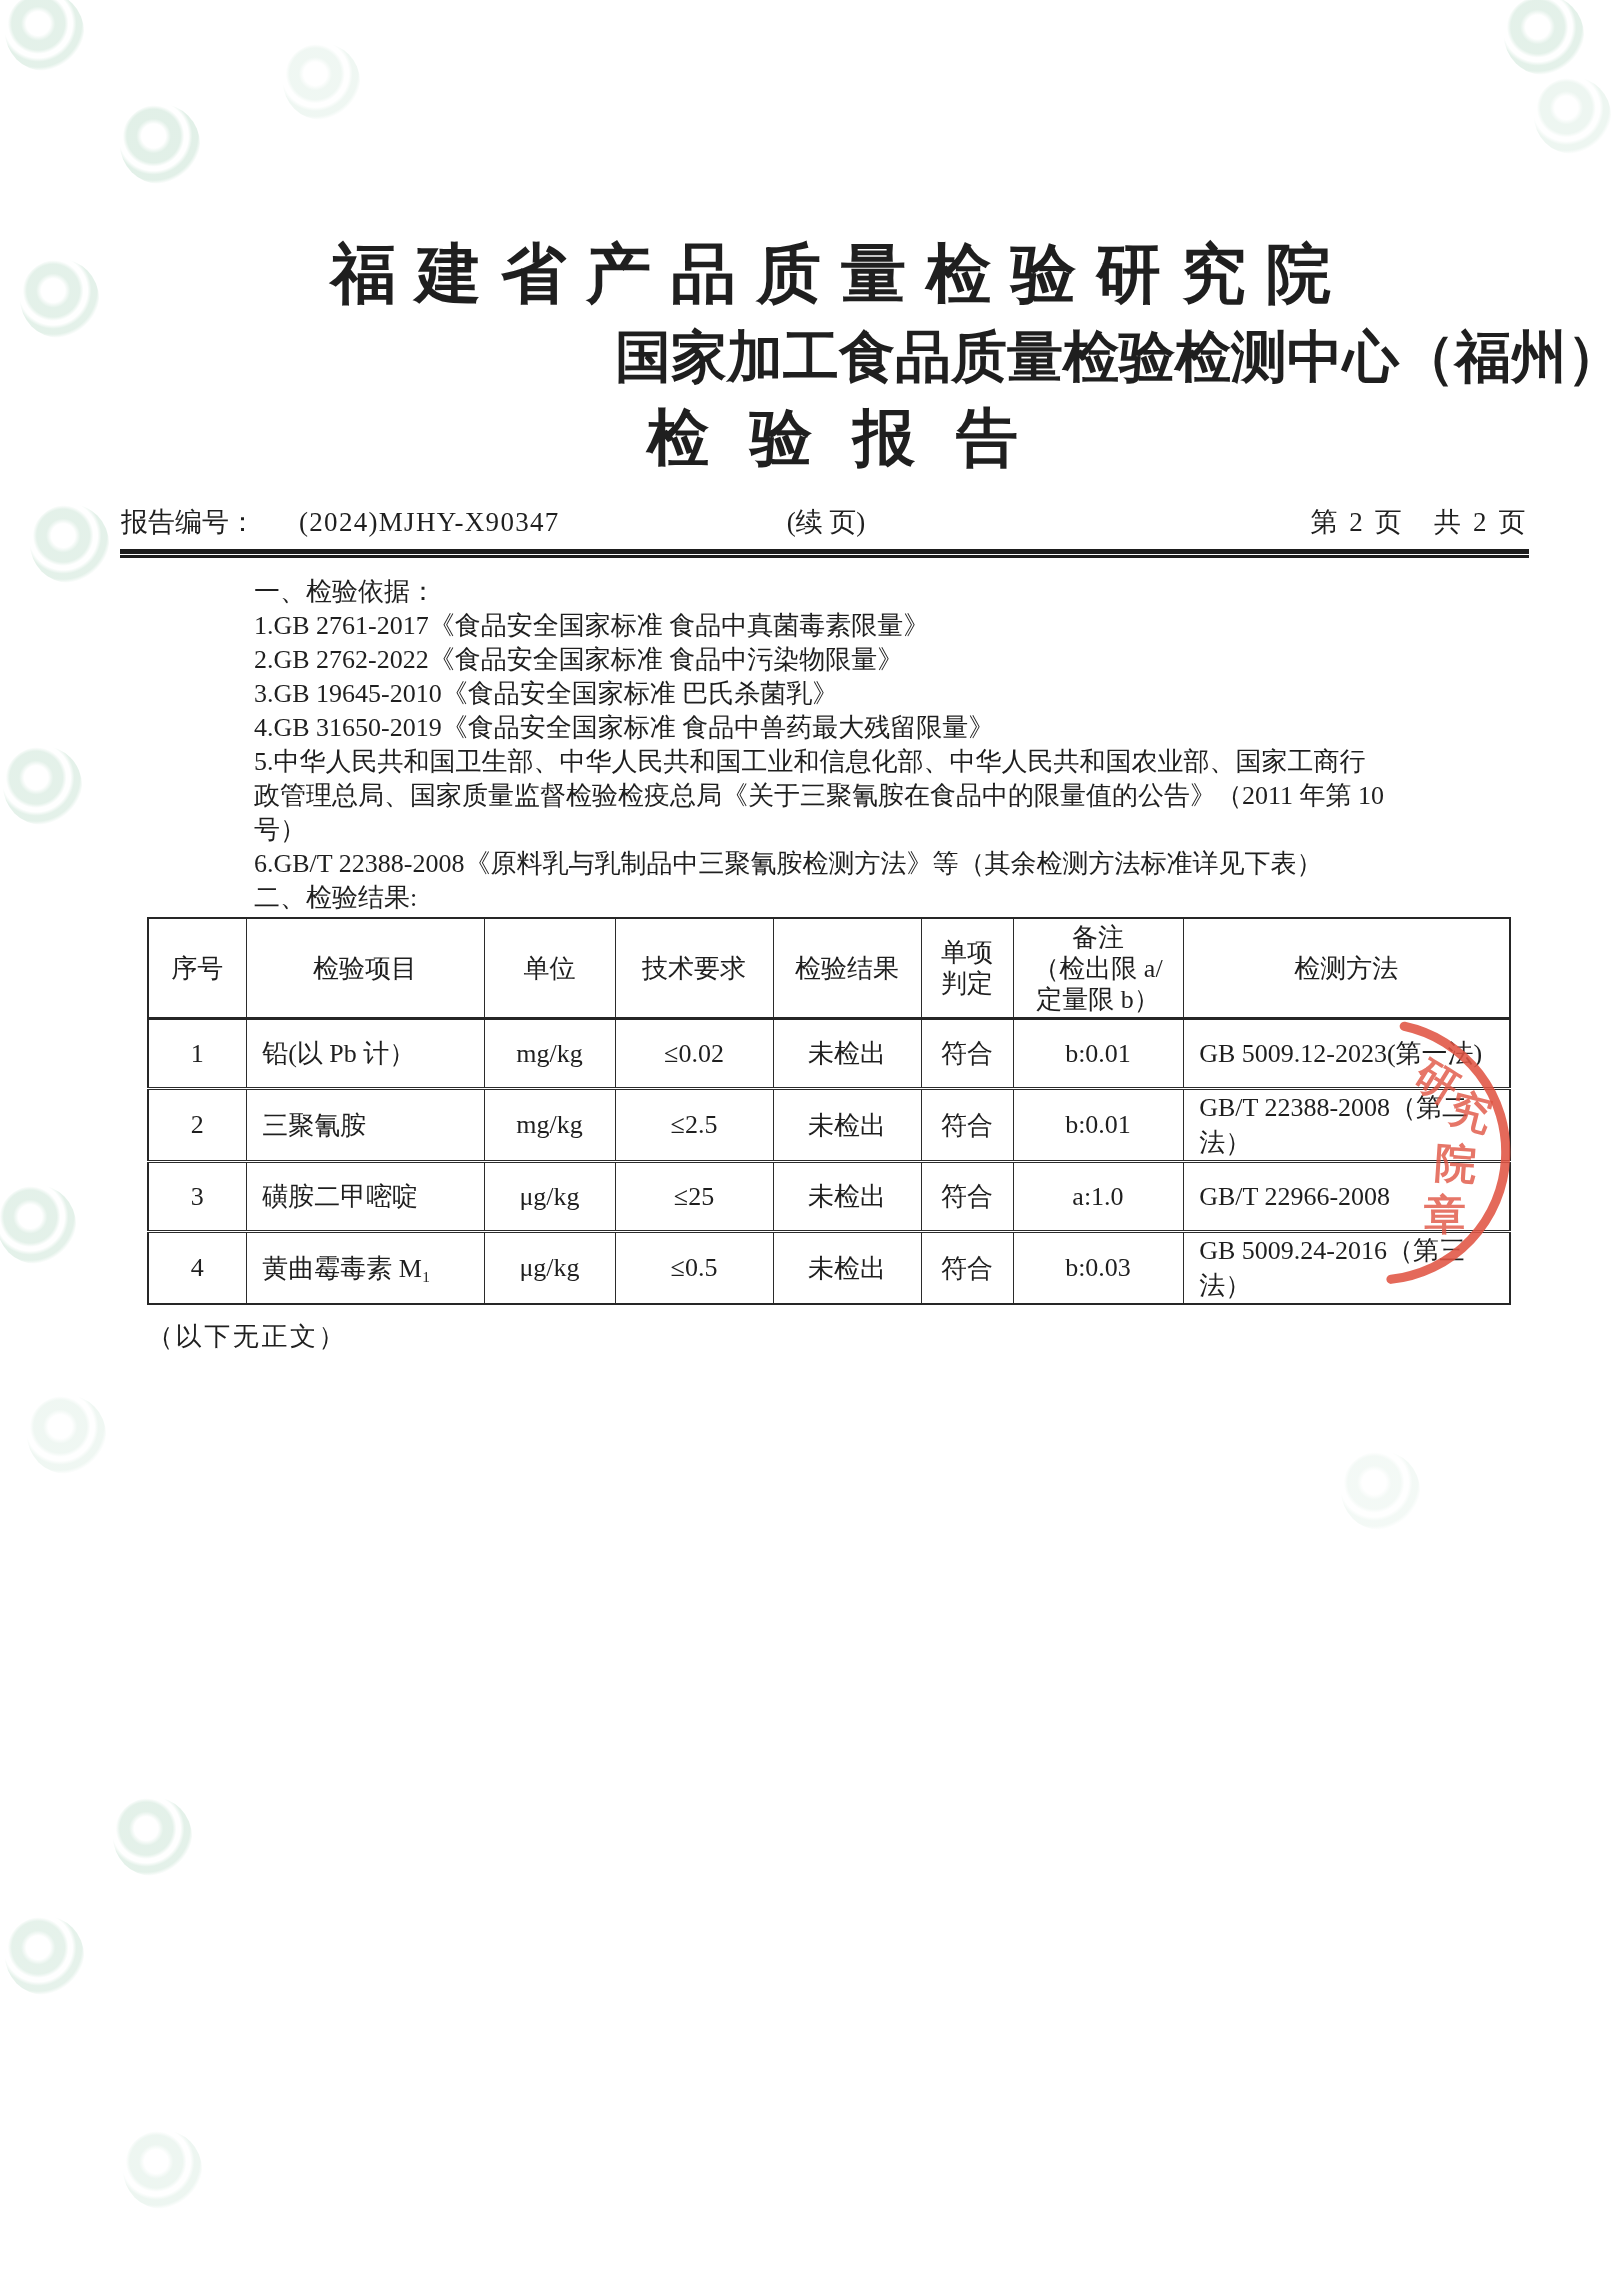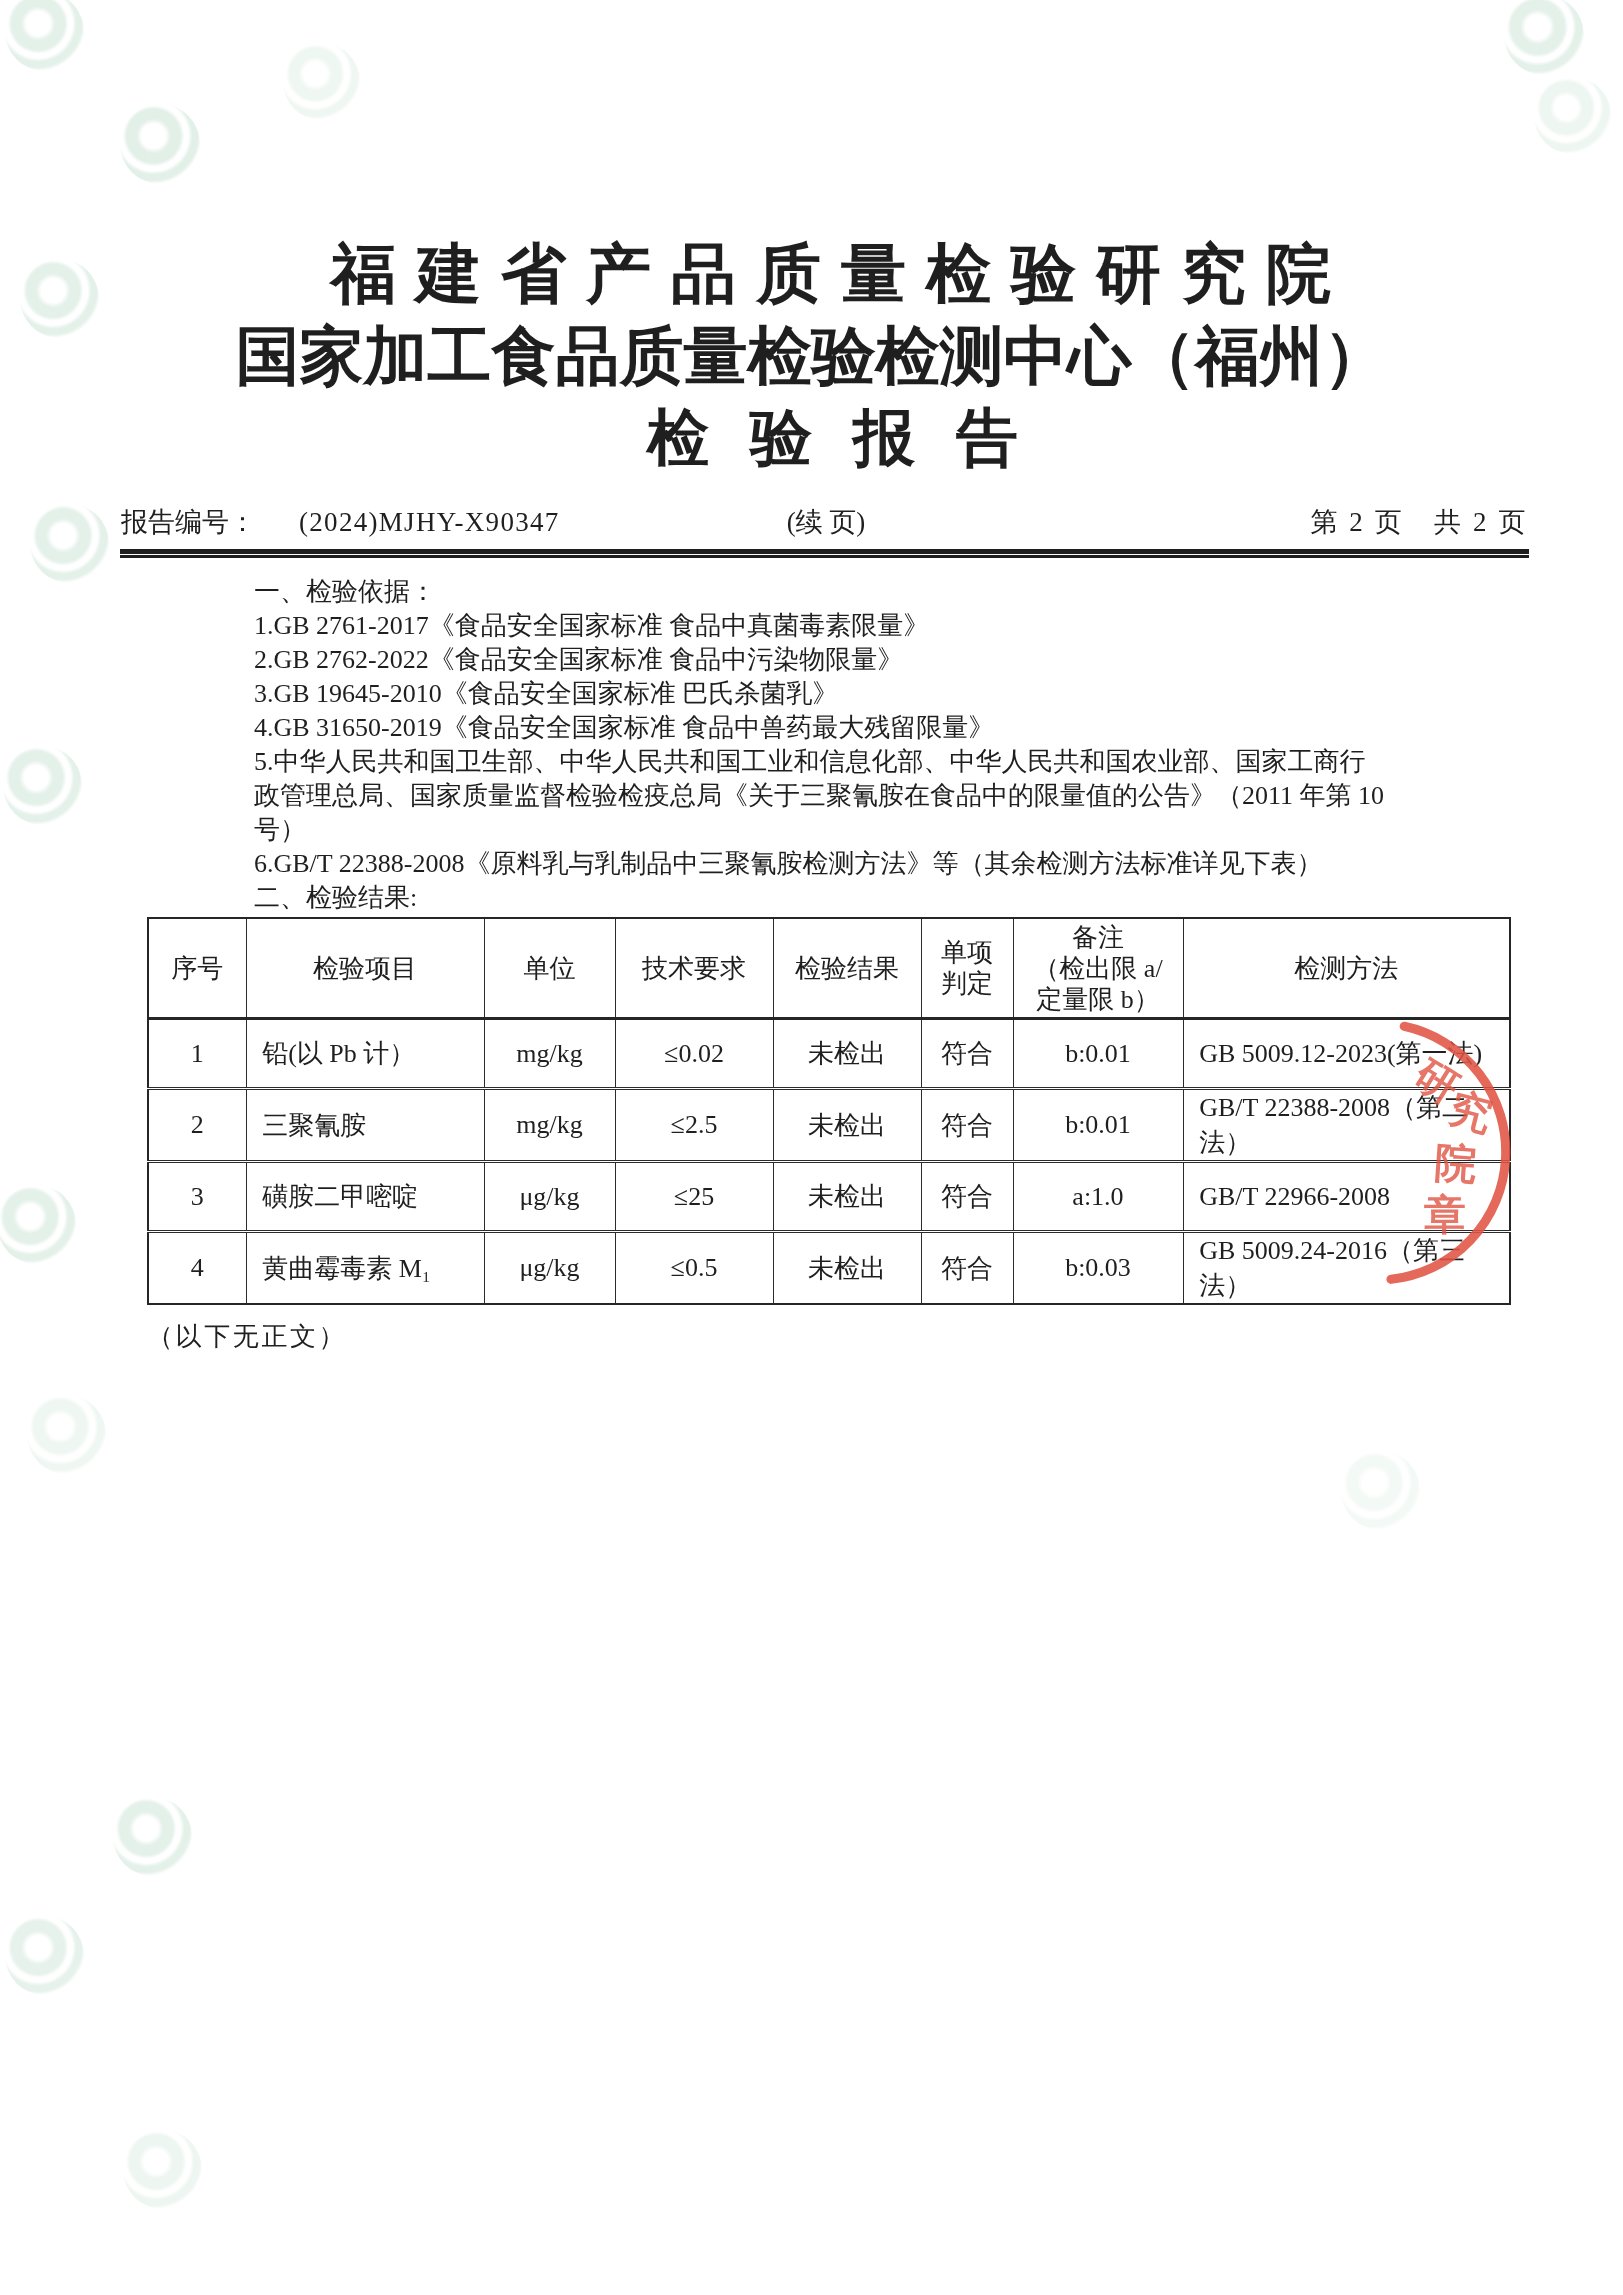--- a/index.html
+++ b/index.html
@@ -31,22 +31,22 @@
   }
   
   .title-org{
     margin:242px 0 0 0;
     text-align:center;
     font-size:65px;font-weight:bold;line-height:65px;
     letter-spacing:20px;text-indent:20px;padding-left:39px;
   }
   .title-center{
     margin:25.5px 0 0 0;
-    text-align:center;
-    font-size:64px;font-weight:bold;line-height:48px;
+    text-align:right;
+    font-size:56px;font-weight:bold;line-height:48px;
     letter-spacing:0px;
   }
   .title-report{
     margin:26px 0 0 0;
     text-align:center;
     font-size:62px;font-weight:bold;line-height:62px;
     letter-spacing:41px;text-indent:41px;padding-left:42px;
   }
   .report-row{
     position:relative;

